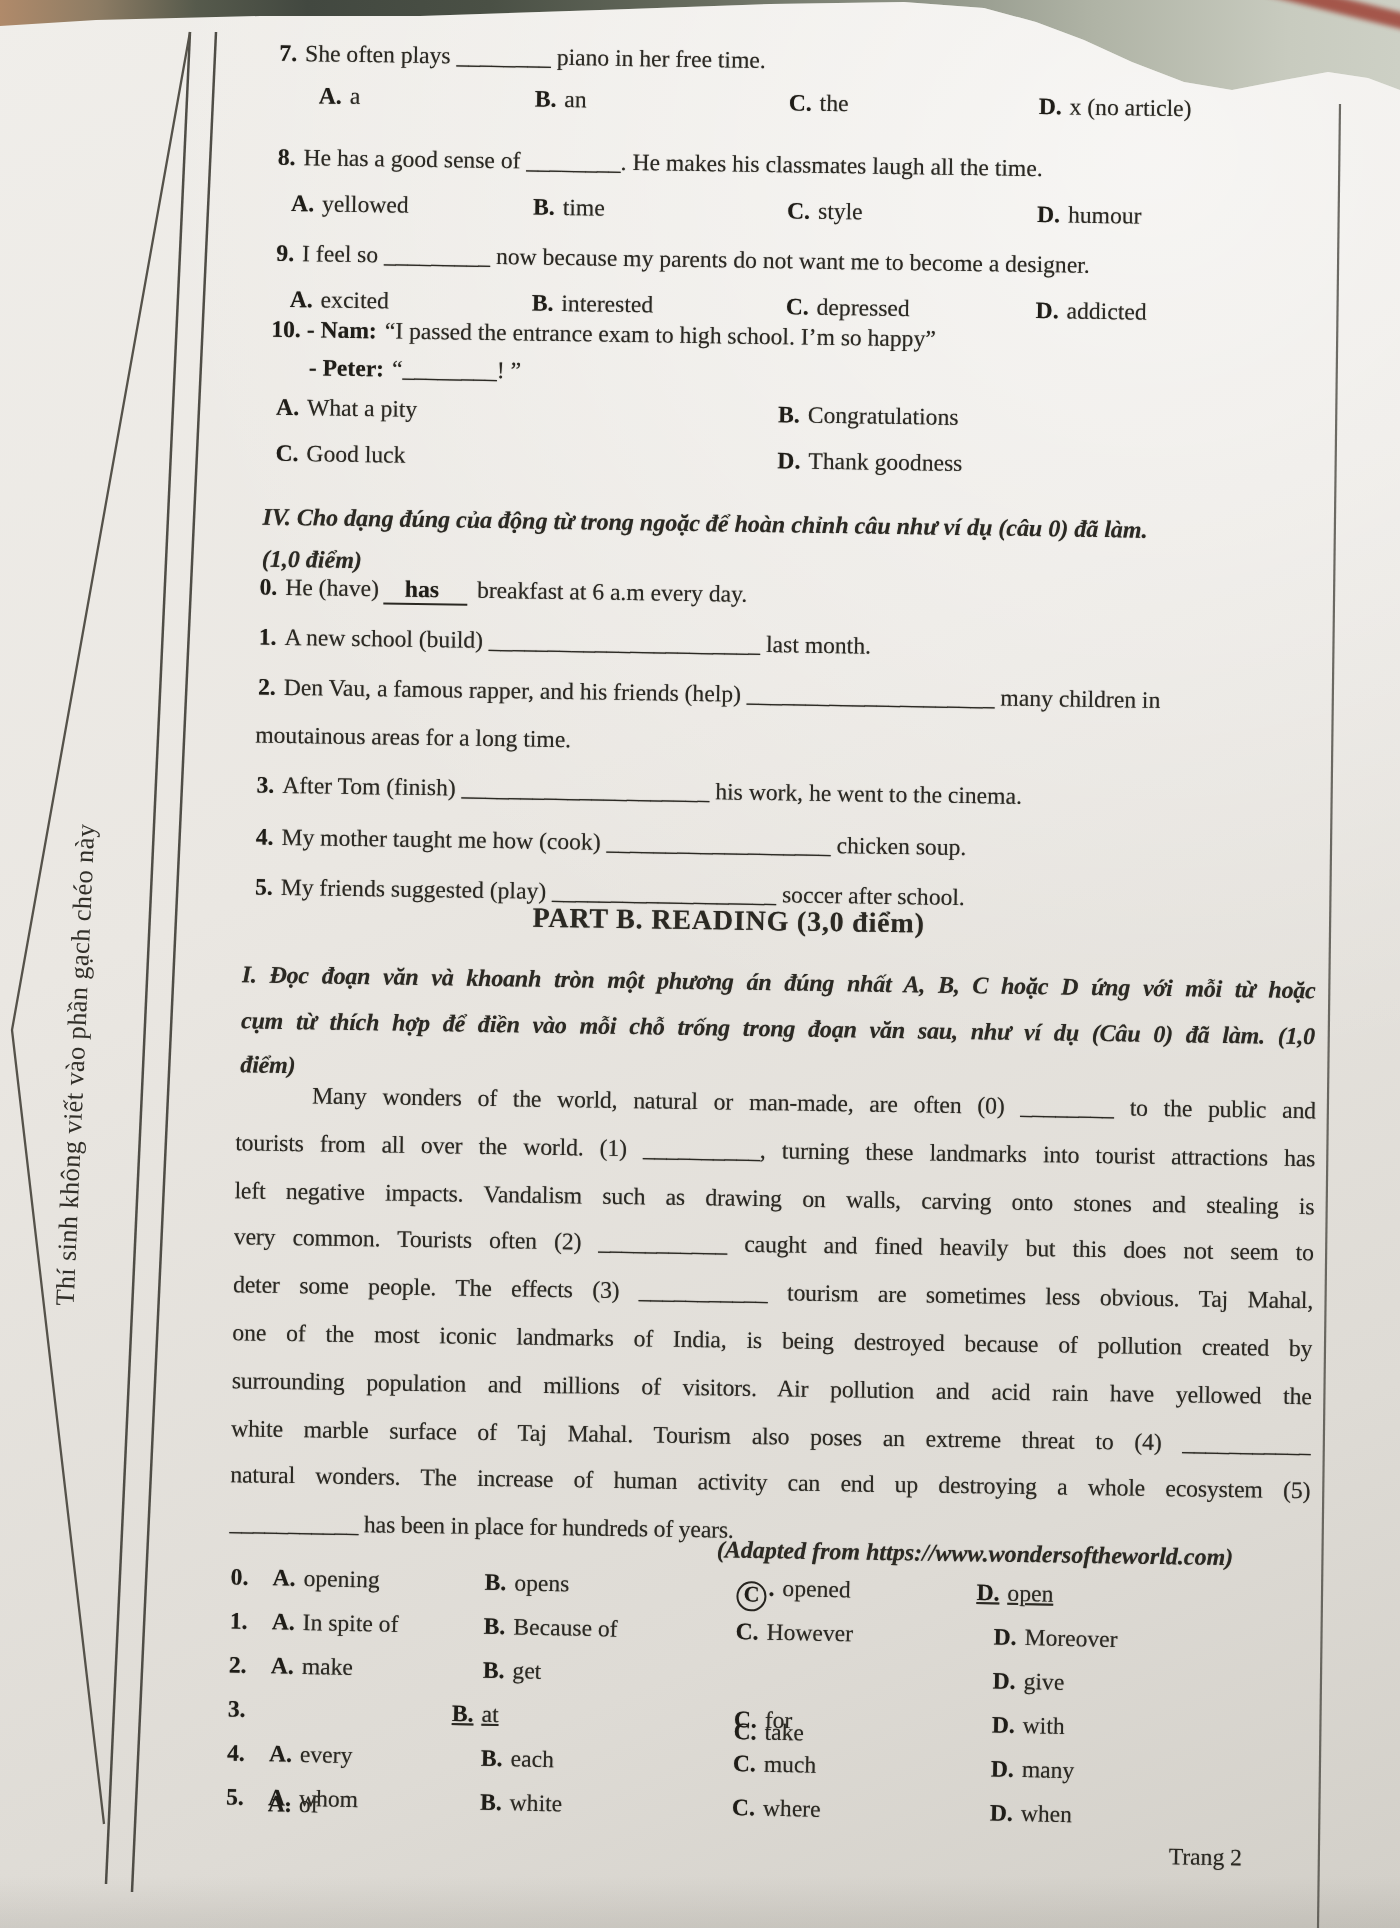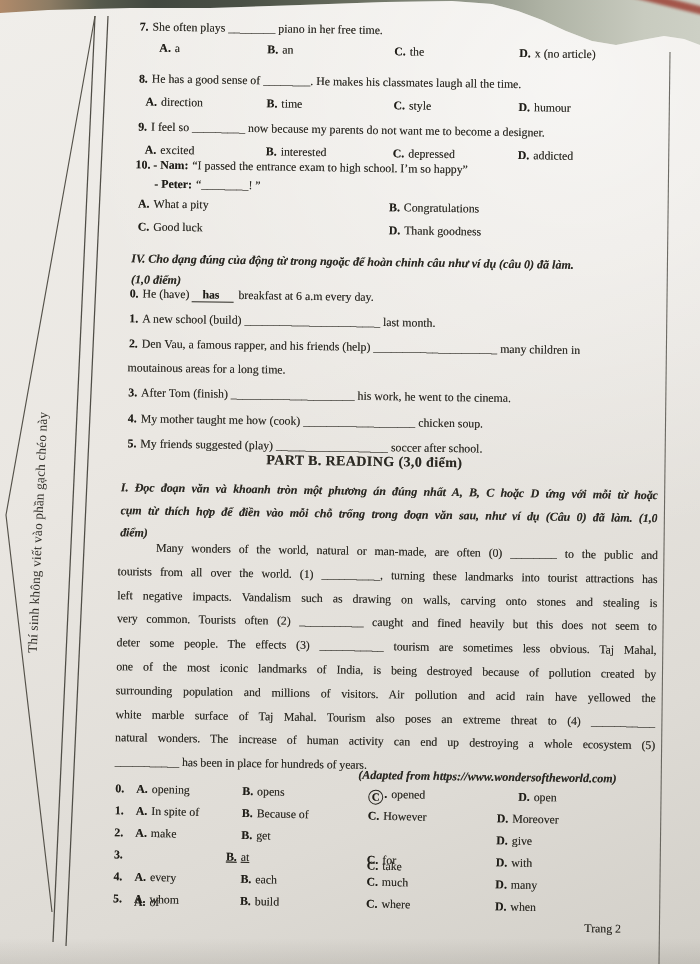--- a/index.html
+++ b/index.html
@@ -79,21 +79,21 @@
       <div>
         <div class="line" style="left: 28px; top: 10px;"><b>7.</b><span>She often plays ________ piano in her free time.</span></div>
         <div class="line" style="left: 0px; top: 31px; width: 100%;">
           <span class="cell" style="left: 48px;"><b>A.</b><span>a</span></span>
           <span class="cell" style="left: 156px;"><b>B.</b><span>an</span></span>
           <span class="cell" style="left: 283px;"><b>C.</b><span>the</span></span>
           <span class="cell" style="left: 408px;"><b>D.</b><span>x (no article)</span></span>
         </div>
         <div class="line" style="left: 28px; top: 62px;"><b>8.</b><span>He has a good sense of ________. He makes his classmates laugh all the time.</span></div>
         <div class="line" style="left: 0px; top: 85px; width: 100%;">
-          <span class="cell" style="left: 35px;"><b>A.</b><span>direction</span></span>
+          <span class="cell" style="left: 35px;"><b>A.</b><span>yellowed</span></span>
           <span class="cell" style="left: 156px; text-align: center;"><b>B.</b><span>time</span></span>
           <span class="cell" style="left: 283px;"><b>C.</b><span>style</span></span>
           <span class="cell" style="left: 408px;"><b>D.</b><span>humour</span></span>
         </div>
         <div class="line" style="left: 28px; top: 110px;"><b>9.</b><span>I feel so _________ now because my parents do not want me to become a designer.</span></div>
         <div class="line" style="left: 0px; top: 133px; width: 100%;">
           <span class="cell" style="left: 35px;"><b>A.</b><span>excited</span></span>
           <span class="cell" style="left: 156px;"><b>B.</b><span>interested</span></span>
           <span class="cell" style="left: 283px;"><b>C.</b><span>depressed</span></span>
           <span class="cell" style="left: 408px;"><b>D.</b><span>addicted</span></span>
@@ -134,21 +134,21 @@
         <div class="pline jl">natural wonders. The increase of human activity can end up destroying a whole ecosystem (5)</div>
         <div class="pline">___________ has been in place for hundreds of years.</div>
       </div>
       <div class="line bi src" style="left: 0px; top: 755px; width: 516px;">(Adapted from https://www.wondersoftheworld.com)</div>
       <div id="grid">
         <div class="grow" style="top: 0px;">
           <b class="gno">0.</b>
           <span class="gcell" style="left: 36px;"><b>A.</b><span>opening</span></span>
           <span class="gcell" style="left: 142px;"><b>B.</b><span>opens</span></span>
           <span class="gcell" style="left: 268px;"><span class="circ">C</span><b>.</b><span>opened</span></span>
-          <span class="gcell" style="left: 418px;"><b>D.</b><span>open</span></span>
+          <span class="gcell" style="left: 388px; text-decoration: underline;"><b>D.</b><span>open</span></span>
         </div>
         <div class="grow" style="top: 22px;">
           <b class="gno">1.</b>
           <span class="gcell" style="left: 36px;"><b>A.</b><span>In spite of</span></span>
           <span class="gcell" style="left: 142px;"><b>B.</b><span>Because of</span></span>
           <span class="gcell" style="left: 268px;"><b>C.</b><span>However</span></span>
           <span class="gcell" style="left: 397px;"><b>D.</b><span>Moreover</span></span>
         </div>
         <div class="grow" style="top: 44px;">
           <b class="gno">2.</b>
@@ -167,20 +167,20 @@
         <div class="grow" style="top: 88px;">
           <b class="gno">4.</b>
           <span class="gcell" style="left: 36px;"><b>A.</b><span>every</span></span>
           <span class="gcell" style="left: 142px;"><b>B.</b><span>each</span></span>
           <span class="gcell" style="left: 268px;"><b>C.</b><span>much</span></span>
           <span class="gcell" style="left: 397px;"><b>D.</b><span>many</span></span>
         </div>
         <div class="grow" style="top: 110px;">
           <b class="gno">5.</b>
           <span class="gcell" style="left: 36px;"><b>A.</b><span>whom</span></span>
-          <span class="gcell" style="left: 142px;"><b>B.</b><span>build</span></span>
+          <span class="gcell" style="left: 142px;"><b>B.</b><span>white</span></span>
           <span class="gcell" style="left: 268px;"><b>C.</b><span>where</span></span>
           <span class="gcell" style="left: 397px;"><b>D.</b><span>when</span></span>
         </div>
       </div>
       <div class="line" style="left: 486px; top: 905px;">Trang 2</div>
     </div>
 </div>
 
 </body></html>

